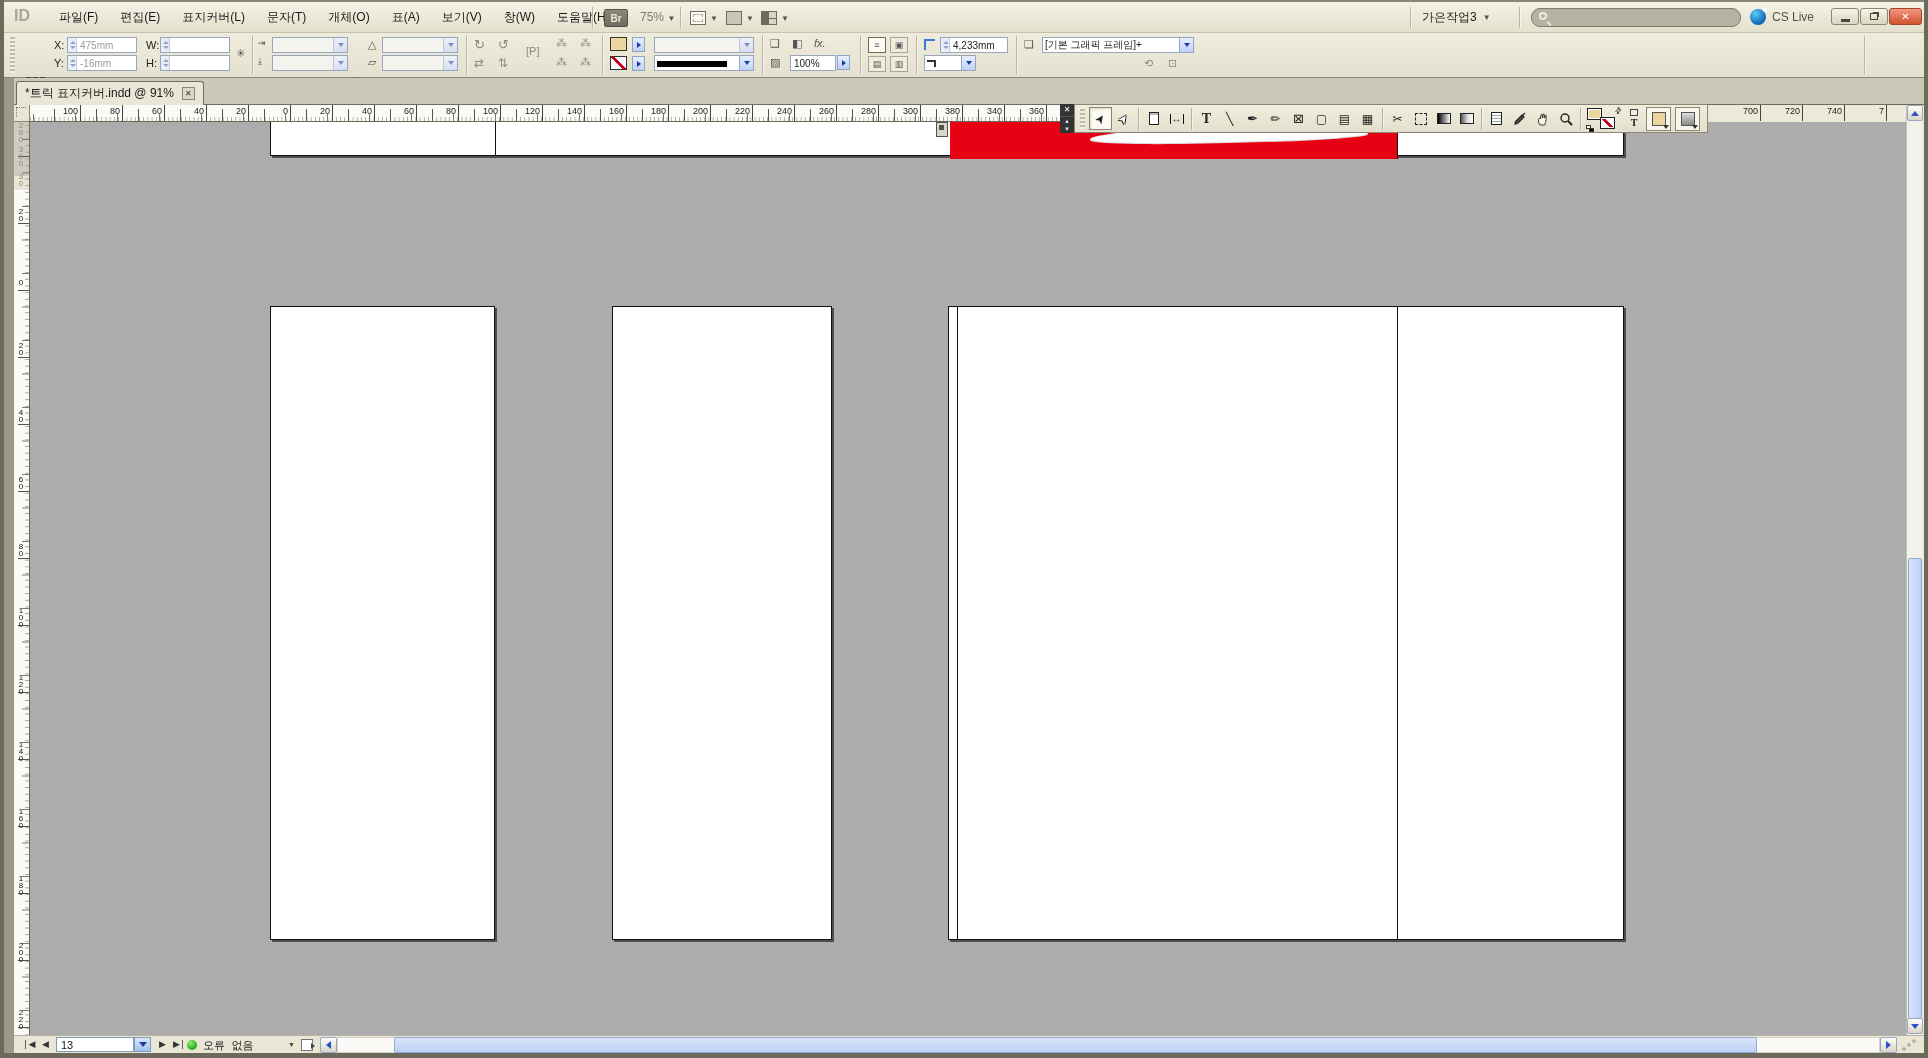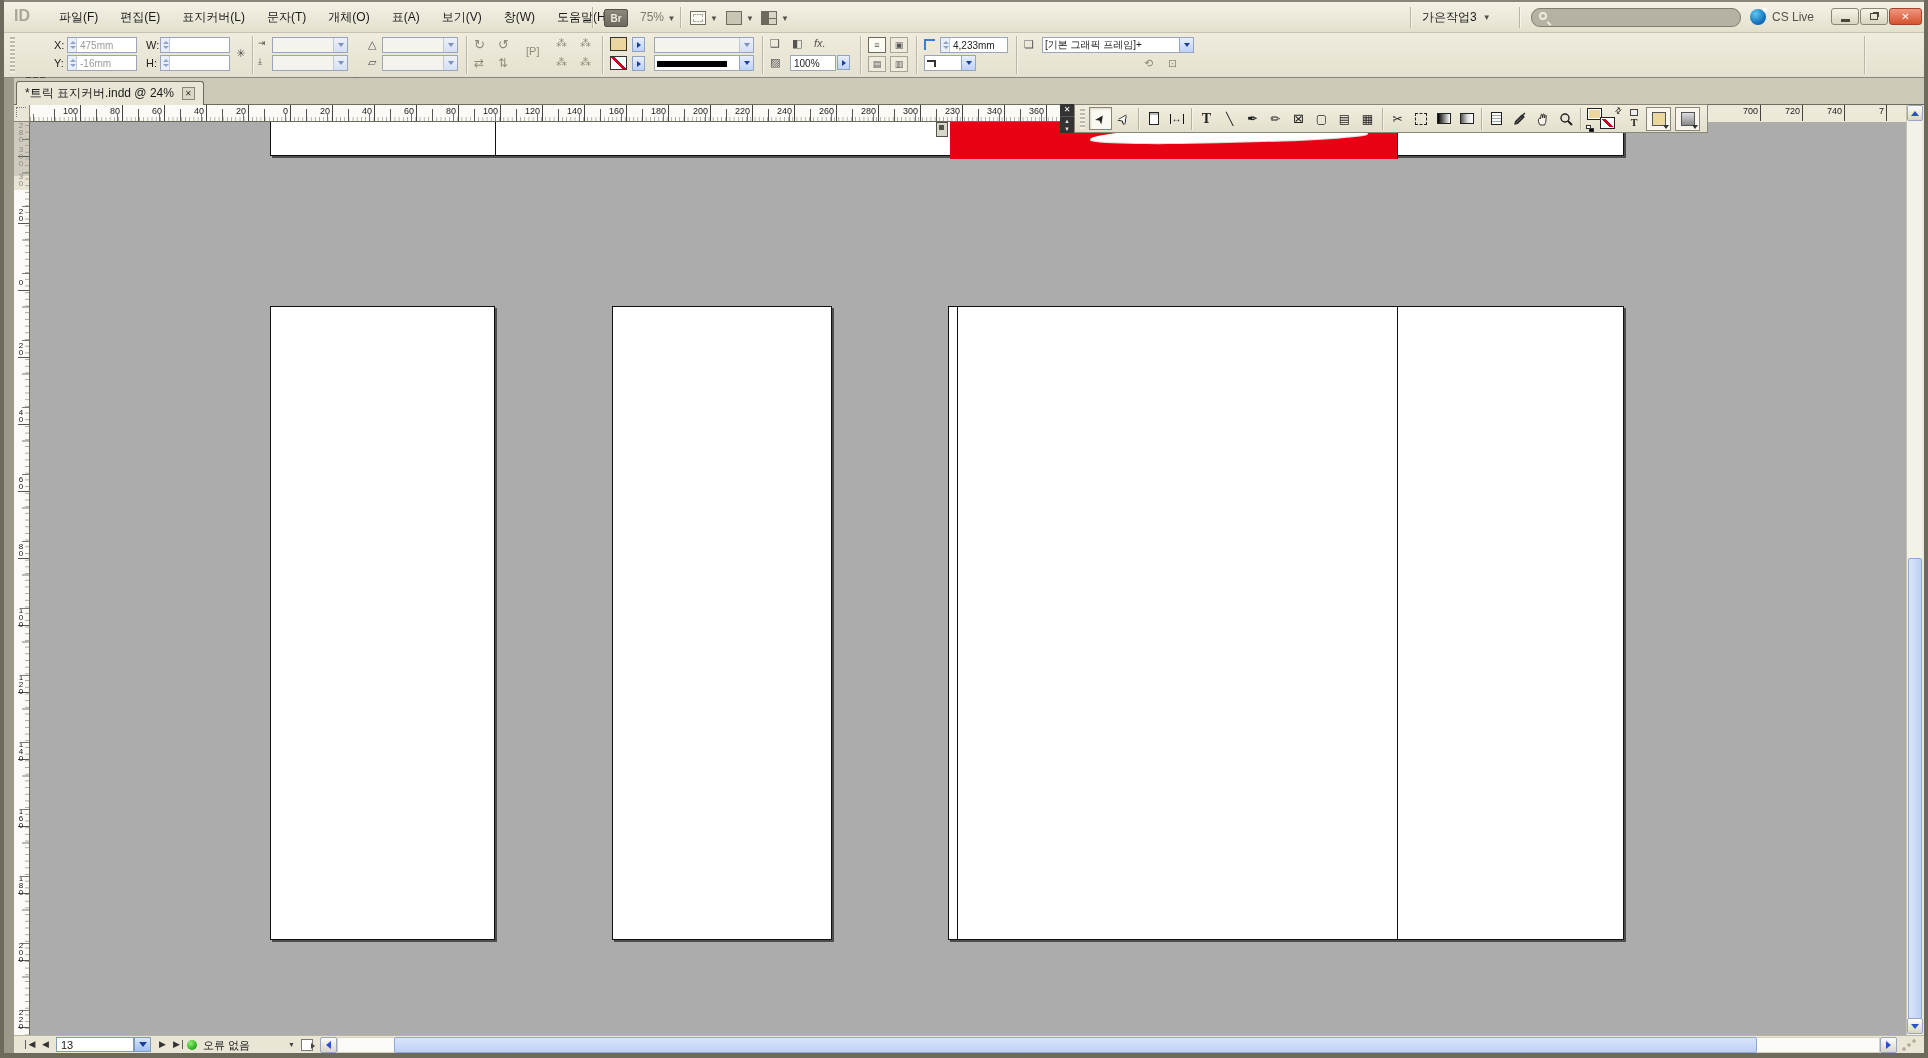--- a/index.html
+++ b/index.html
@@ -144,21 +144,21 @@
   .sbtn i{border-left:4px solid transparent;border-right:4px solid transparent;}
   .sbtn .up{border-bottom:5px solid #2a52c8;}
   .sbtn .down{border-top:5px solid #2a52c8;}
   #vthumb{position:absolute;left:1px;top:453px;width:14px;height:461px;background:linear-gradient(90deg,#dbe5fb,#bdd0f6);border:1px solid #8fa8da;border-radius:2px;}
   #statusbar{left:4px;top:1035px;width:1920px;height:18px;background:#e9e6d6;border-top:1px solid #b7b3a2;font-size:11px;}
   .nav{position:absolute;top:3px;font-size:9px;color:#333;letter-spacing:-1px;}
   #page-field{left:52px;top:1px;width:78px;height:15px;background:#fff;border:1px solid #7f9db9;font-size:11px;padding:0 4px;display:flex;align-items:center;}
   #page-dd{left:130px;top:1px;width:17px;height:15px;background:linear-gradient(#dbe7fd,#9fc0f2);border:1px solid #7f9db9;display:flex;align-items:center;justify-content:center;}
   #page-dd::after{content:"";border-left:4px solid transparent;border-right:4px solid transparent;border-top:5px solid #1c3f99;}
   #pf-dot{left:183px;top:4px;width:10px;height:10px;border-radius:50%;background:radial-gradient(circle at 35% 30%,#8df06d,#23a31c 75%);}
-  #pf-text{left:199px;top:2px;}
+  #pf-text{left:199px;top:2px;font-family:Liberation Mono, monospace;}
   #pf-caret{left:284px;top:5px;font-size:7px;color:#444;}
   #pf-icon{left:297px;top:3px;width:12px;height:12px;background:#fff;border:1px solid #777;}
   #pf-icon::after{content:"";position:absolute;right:-3px;bottom:1px;border-top:3px solid transparent;border-bottom:3px solid transparent;border-left:4px solid #444;}
   #hs-left{left:316px;top:1px;width:17px;height:16px;}
   #hs-right{left:1876px;top:1px;width:17px;height:16px;}
   .sbtn2{position:absolute;background:linear-gradient(#fdfdf9,#d9d6c6);border:1px solid #98a5c4;border-radius:2px;display:flex;align-items:center;justify-content:center;}
   .sbtn2 i{border-top:4px solid transparent;border-bottom:4px solid transparent;}
   .sbtn2 .left{border-right:5px solid #2a52c8;}
   .sbtn2 .right{border-left:5px solid #2a52c8;}
   #hs-track{position:absolute;left:333px;top:1px;width:1543px;height:16px;background:#fbfaf7;border:1px solid #d5d2c4;}
@@ -339,21 +339,21 @@
       </div>
     <div class="gico" style="left:1140px;top:24px;">⟲</div>
     <div class="gico" style="left:1164px;top:24px;">⊡</div>
     <div class="abs vsep" style="left:1860px;top:3px;height:38px;"></div>
     <div class="abs" id="quick-apply">ϟ</div>
     <div class="abs" id="cp-menu">▼≡</div>
   </div>
 
   <div class="abs" id="tabbar">
     <div class="abs" id="doctab">
-      <span>*트릭 표지커버.indd @ 24%</span>
+      <span>*트릭 표지커버.indd @ 91%</span>
       <span id="tab-close">✕</span>
     </div>
   </div>
 
   <div class="abs" id="corner-box"></div>
   <div class="abs" id="hruler">
       <div class="htick" style="left: 50px;"></div>
       <div class="hlab" style="left: 20px;">100</div>
       <div class="htick" style="left: 92px;"></div>
       <div class="hlab" style="left: 62px;">80</div>
@@ -389,21 +389,21 @@
       <div class="hlab" style="left: 692px;">220</div>
       <div class="htick" style="left: 764px;"></div>
       <div class="hlab" style="left: 734px;">240</div>
       <div class="htick" style="left: 806px;"></div>
       <div class="hlab" style="left: 776px;">260</div>
       <div class="htick" style="left: 848px;"></div>
       <div class="hlab" style="left: 818px;">280</div>
       <div class="htick" style="left: 890px;"></div>
       <div class="hlab" style="left: 860px;">300</div>
       <div class="htick" style="left: 932px;"></div>
-      <div class="hlab" style="left: 902px;">230</div>
+      <div class="hlab" style="left: 902px;">380</div>
       <div class="htick" style="left: 974px;"></div>
       <div class="hlab" style="left: 944px;">340</div>
       <div class="htick" style="left: 1016px;"></div>
       <div class="hlab" style="left: 986px;">360</div>
       <div class="htick" style="left: 1730px;"></div>
       <div class="hlab" style="left: 1700px;">700</div>
       <div class="htick" style="left: 1772px;"></div>
       <div class="hlab" style="left: 1742px;">720</div>
       <div class="htick" style="left: 1814px;"></div>
       <div class="hlab" style="left: 1784px;">740</div>

